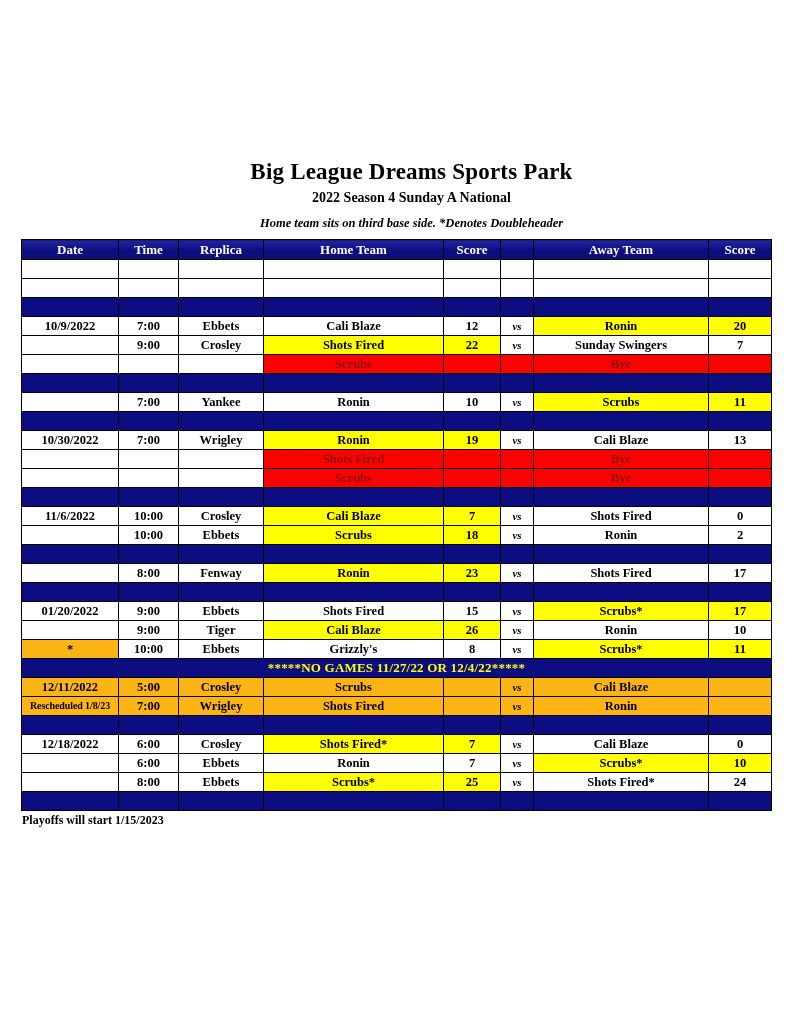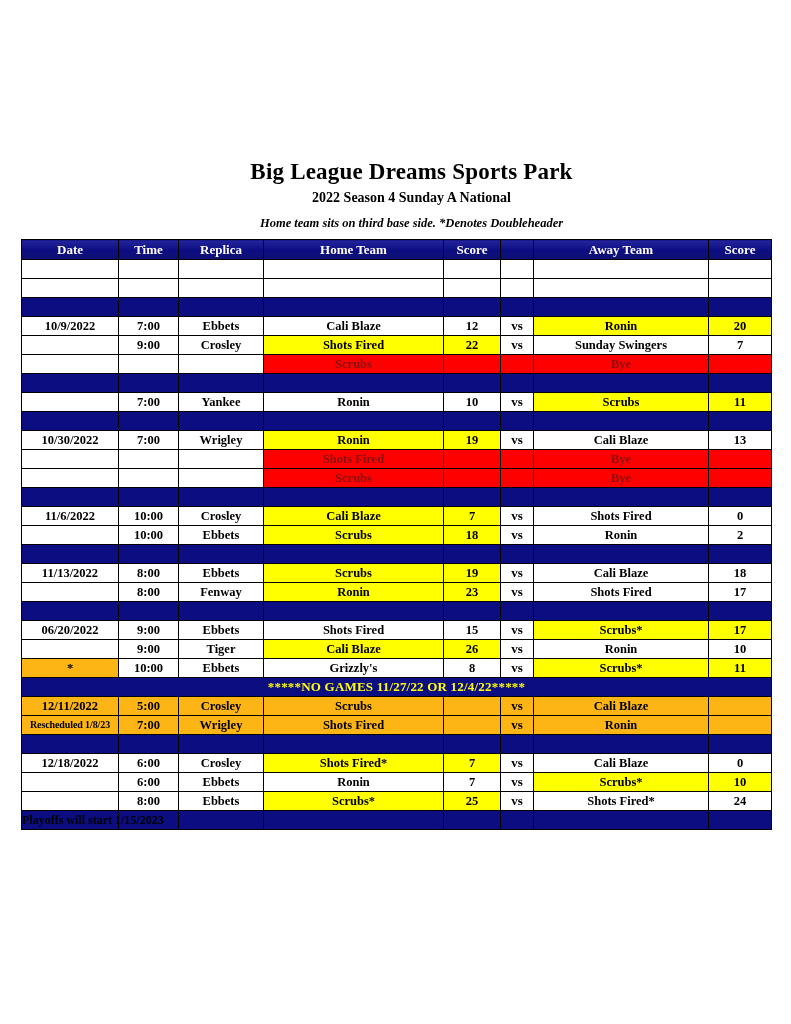--- a/index.html
+++ b/index.html
@@ -104,22 +104,23 @@
   tr.blank td {
     background: #ffffff;
     height: 18px;
   }
   
   td.white  { background: #ffffff; color: #000000; }
   td.yellow { background: #ffff00; color: #000000; }
   td.red    { background: #fe0000; color: #8c1010; }
   td.orange { background: #fdb515; color: #000000; }
   td.vs {
-    font-weight: bold;
-    font-size: 13px;
+    font-style: italic;
+    font-weight: bold;
+    font-size: 11px;
   }
   td.small-note {
     font-size: 10px;
     font-weight: bold;
     letter-spacing: -0.1px;
   }
   
   tr.banner td {
     background: #0d0d82;
     color: #ffff00;
@@ -328,51 +329,41 @@
             <td>&nbsp;</td>
             <td>&nbsp;</td>
             <td>&nbsp;</td>
             <td>&nbsp;</td>
             <td>&nbsp;</td>
             <td>&nbsp;</td>
             <td>&nbsp;</td>
             <td>&nbsp;</td>
           </tr>
           <tr class="game">
-            <td class="white">11/13/2022</td>
-            <td class="white">8:00</td>
-            <td class="white">Ebbets</td>
-            <td class="yellow">Scrubs</td>
-            <td class="yellow">19</td>
-            <td class="white vs">vs</td>
-            <td class="white">Cali Blaze</td>
-            <td class="white">18</td>
-          </tr>
-          <tr class="game">
             <td class="white">&nbsp;</td>
             <td class="white">8:00</td>
             <td class="white">Fenway</td>
             <td class="yellow">Ronin</td>
             <td class="yellow">23</td>
             <td class="white vs">vs</td>
             <td class="white">Shots Fired</td>
             <td class="white">17</td>
           </tr>
           <tr class="navy">
             <td>&nbsp;</td>
             <td>&nbsp;</td>
             <td>&nbsp;</td>
             <td>&nbsp;</td>
             <td>&nbsp;</td>
             <td>&nbsp;</td>
             <td>&nbsp;</td>
             <td>&nbsp;</td>
           </tr>
           <tr class="game">
-            <td class="white">06/20/2022</td>
+            <td class="white">01/20/2022</td>
             <td class="white">9:00</td>
             <td class="white">Ebbets</td>
             <td class="white">Shots Fired</td>
             <td class="white">15</td>
             <td class="white vs">vs</td>
             <td class="yellow">Scrubs*</td>
             <td class="yellow">17</td>
           </tr>
           <tr class="game">
             <td class="white">&nbsp;</td>

